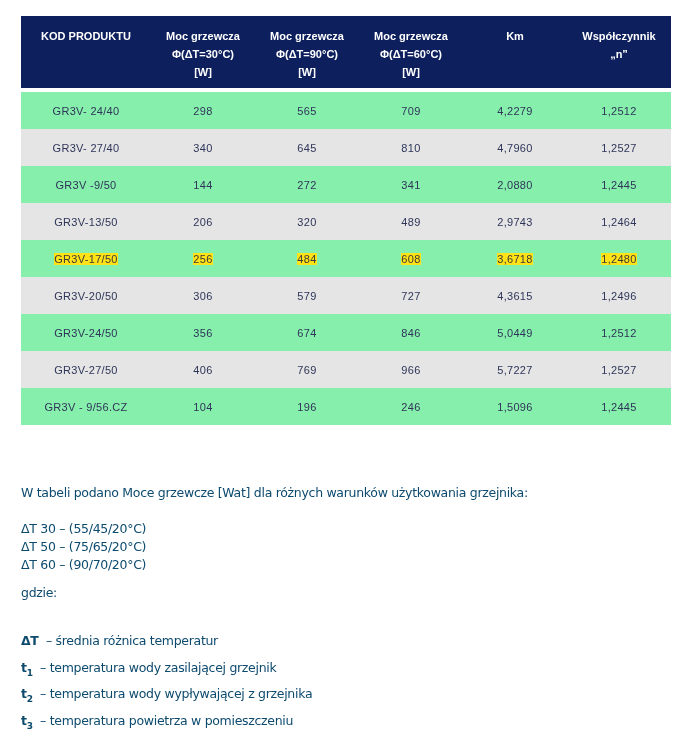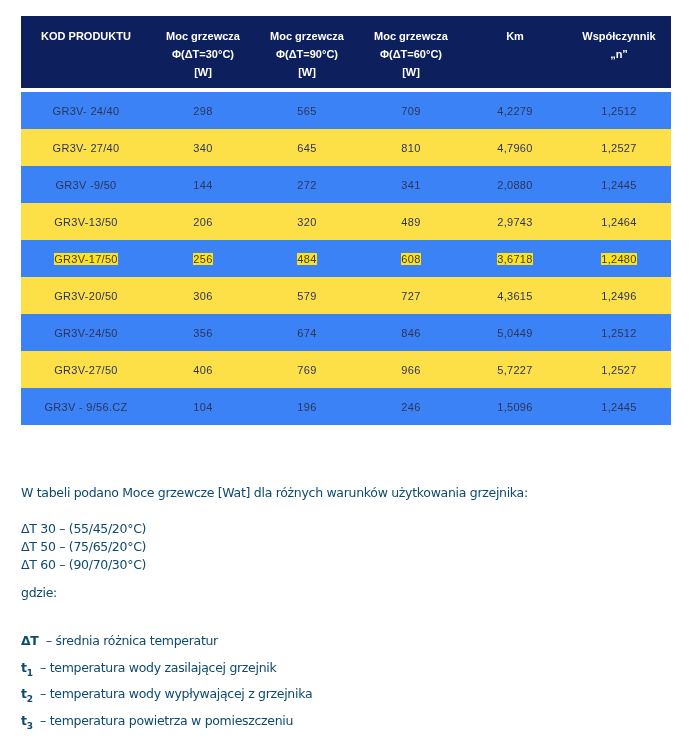--- a/index.html
+++ b/index.html
@@ -9,22 +9,22 @@
     thead tr { background: #0d1f5c; height: 72px; border-radius: 17px; }
     thead th {
       font-family: "Liberation Sans", sans-serif; font-weight: bold; font-size: 11px;
       color: #ffffff; text-align: center; vertical-align: top; padding-top: 11px; line-height: 18px;
     }
     .gap-row { height: 4px; background: #ffffff; }
     tbody td {
       font-family: "Liberation Sans", sans-serif; font-size: 11px; color: #2e3559;
       text-align: center; height: 37px; padding: 0; letter-spacing: 0.3px;
     }
-    tbody tr.shade td { background: #3b82f6; }
-    tbody tr.plain td { background: #fde047; }
+    tbody tr.shade td { background: #86efac; }
+    tbody tr.plain td { background: #e5e5e5; }
     .hl { background: #ffe316; color: #3a3a3a; }
     col.c0 { width: 130px; } col.c1 { width: 104px; } col.c2 { width: 104px; }
     col.c3 { width: 104px; } col.c4 { width: 104px; } col.c5 { width: 104px; }
 
     .notes { position: absolute; left: 21px; top: 484px; width: 650px;
       font-family: "DejaVu Sans", sans-serif; font-size: 12.5px; color: #0c4a6e; letter-spacing: -0.3px; }
     .notes p { margin: 0; line-height: 18px; }
     .intro { }
     .cond { margin-top: 18px; }
     .gdzie { position: absolute; top: 100px; }
@@ -153,21 +153,21 @@
         </tr>
       </tbody>
   </table>
 </div>
 
 <div class="notes">
   <p class="intro">W tabeli podano Moce grzewcze [Wat] dla różnych warunków użytkowania grzejnika:</p>
   <div class="cond">
     <p>ΔT 30 – (55/45/20°C)</p>
     <p>ΔT 50 – (75/65/20°C)</p>
-    <p>ΔT 60 – (90/70/30°C)</p>
+    <p>ΔT 60 – (90/70/20°C)</p>
   </div>
   <p class="gdzie">gdzie:</p>
   <div class="legend">
     <div class="row"><span class="sym">ΔT</span><sub></sub>&nbsp; <span>– średnia różnica temperatur</span></div>
     <div class="row"><span class="sym">t</span><sub>1</sub>&nbsp; <span>– temperatura wody zasilającej grzejnik</span></div>
     <div class="row"><span class="sym">t</span><sub>2</sub>&nbsp; <span>– temperatura wody wypływającej z grzejnika</span></div>
     <div class="row"><span class="sym">t</span><sub>3</sub>&nbsp; <span>– temperatura powietrza w pomieszczeniu</span></div>
   </div>
 </div>
 

